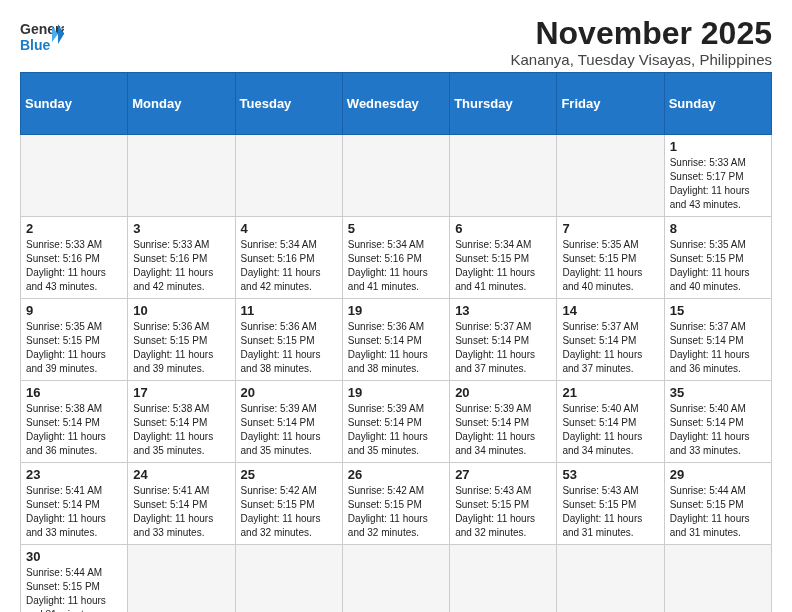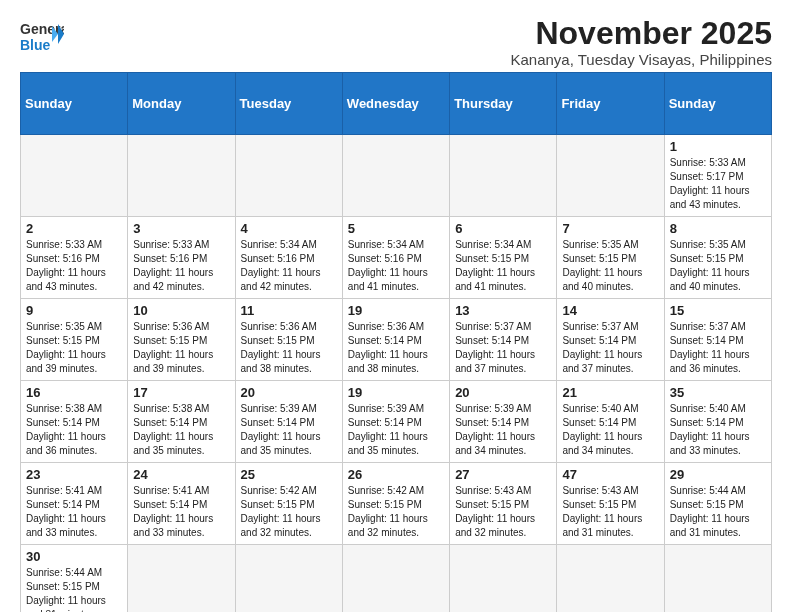--- a/index.html
+++ b/index.html
@@ -231,21 +231,21 @@
         </td>
         <td>
           <span class="day-number">26</span>
           <div class="day-info">Sunrise: 5:42 AM<br>Sunset: 5:15 PM<br>Daylight: 11 hours and 32 minutes.</div>
         </td>
         <td>
           <span class="day-number">27</span>
           <div class="day-info">Sunrise: 5:43 AM<br>Sunset: 5:15 PM<br>Daylight: 11 hours and 32 minutes.</div>
         </td>
         <td>
-          <span class="day-number">47</span>
+          <span class="day-number">53</span>
           <div class="day-info">Sunrise: 5:43 AM<br>Sunset: 5:15 PM<br>Daylight: 11 hours and 31 minutes.</div>
         </td>
         <td>
           <span class="day-number">29</span>
           <div class="day-info">Sunrise: 5:44 AM<br>Sunset: 5:15 PM<br>Daylight: 11 hours and 31 minutes.</div>
         </td>
       </tr>
       <tr class="last-row">
         <td class="has-data">
           <span class="day-number">30</span>

